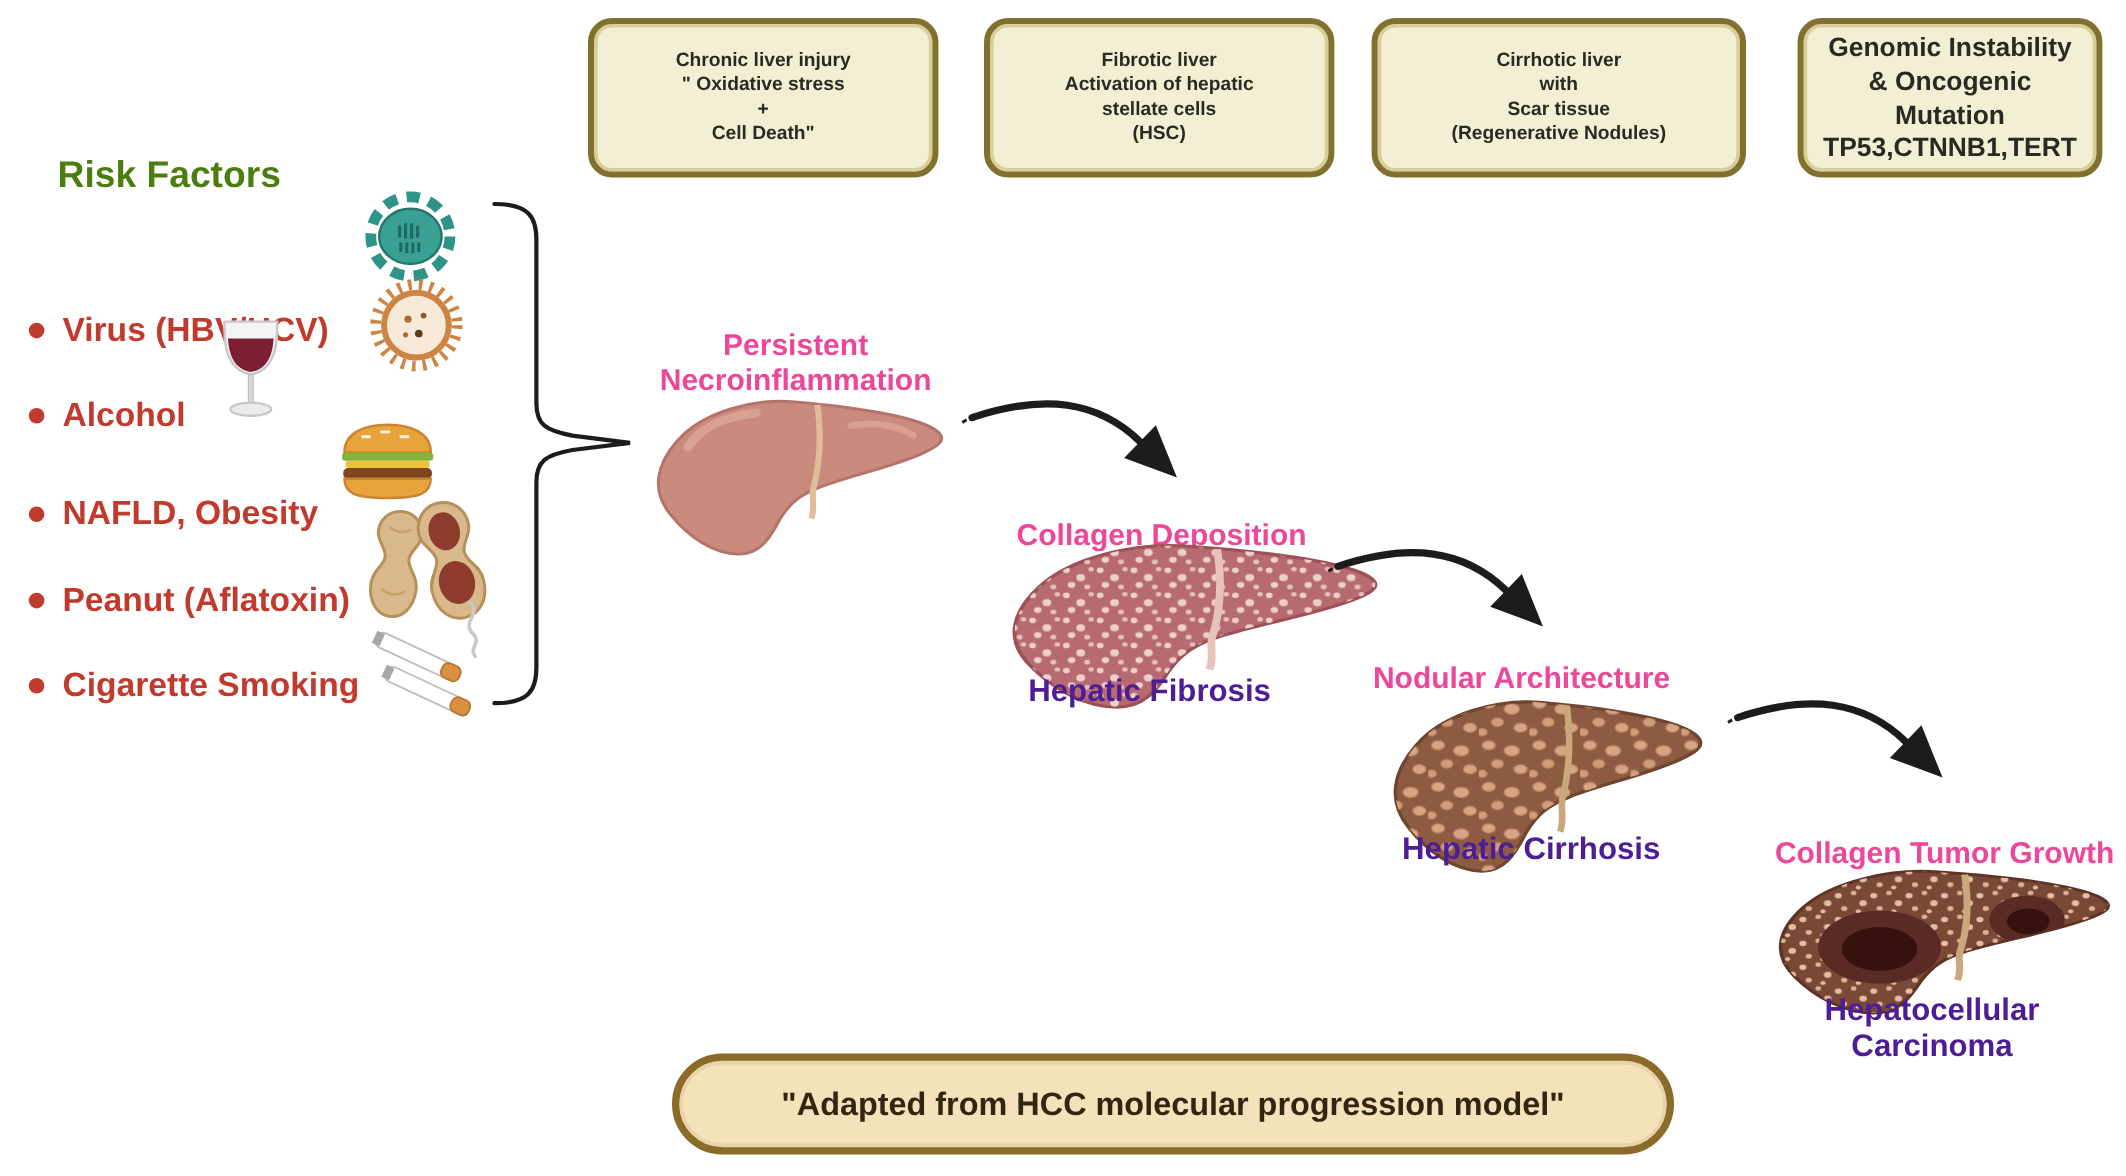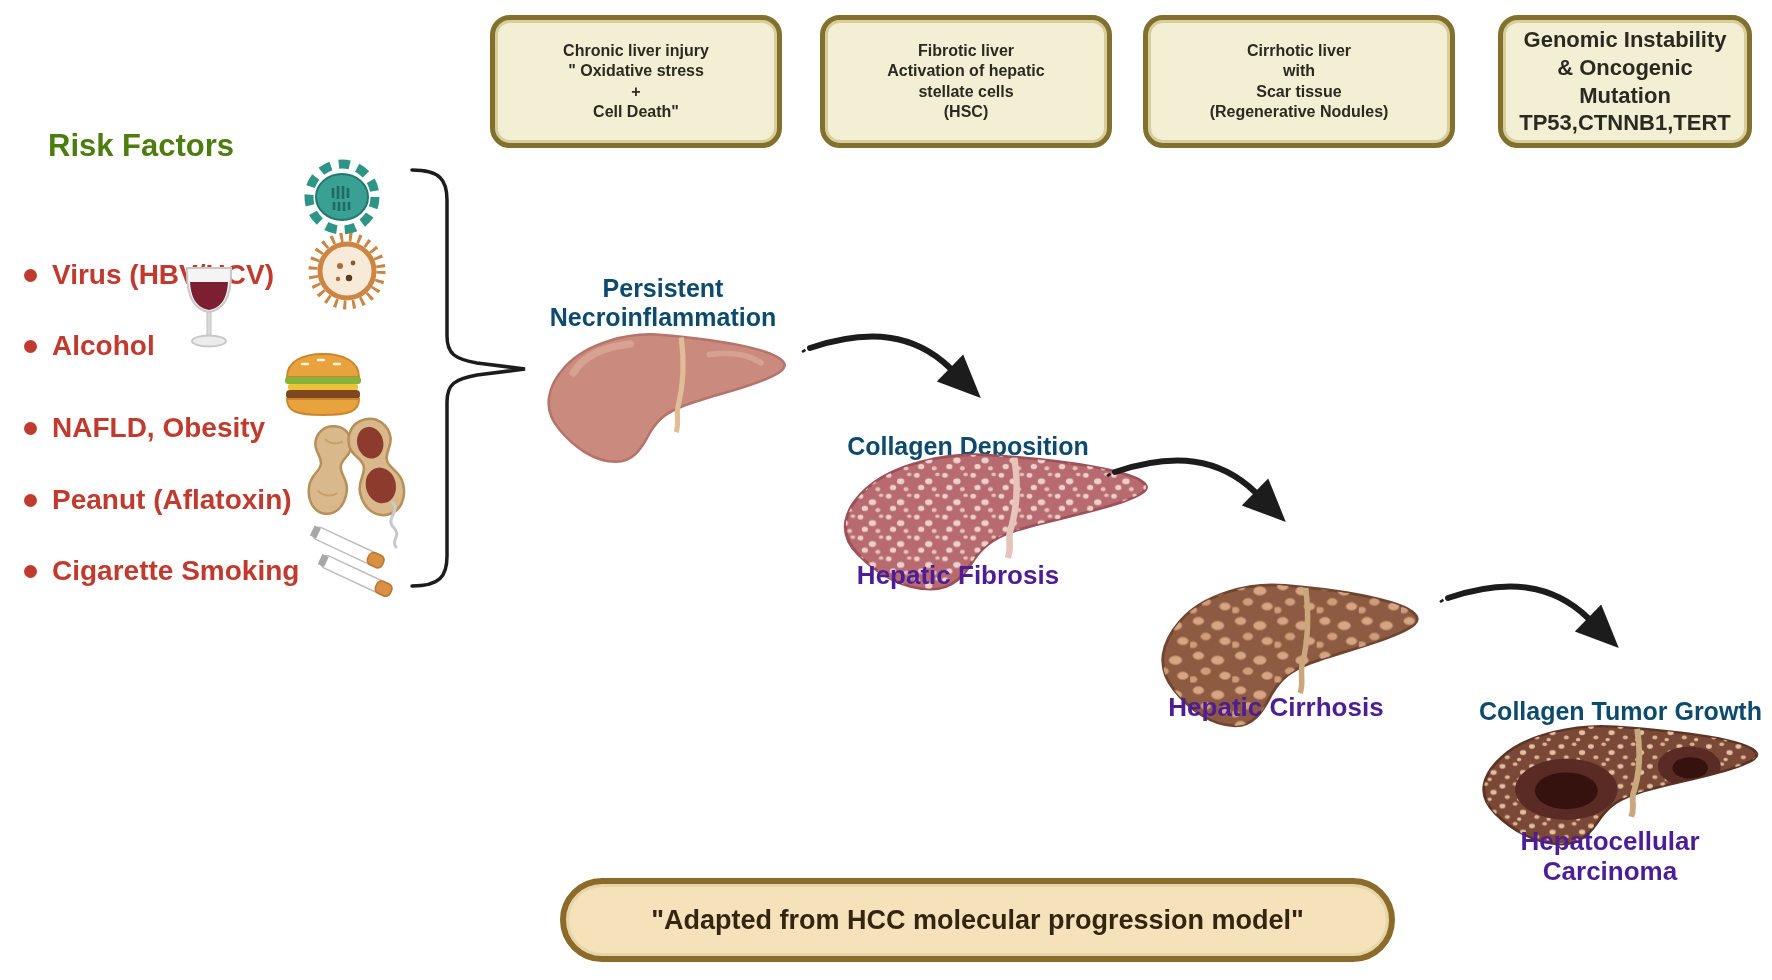--- a/index.html
+++ b/index.html
@@ -16,21 +16,21 @@
   .b1{left:490px;width:292px} .b2{left:820px;width:292px}
   .b3{left:1143px;width:312px} .b4{left:1498px;width:254px;font-size:22px}
 
   
   .risk-title { position:absolute; left:48px; top:128px; font-size:31px; font-weight:bold; color:#4d7c0f; }
   .risk-item { position:absolute; left:24px; height:36px; display:flex; align-items:center; gap:15px;margin-top:39px; }
   .bullet { width:13px; height:13px; border-radius:50%; background:#c13a2e; flex:0 0 auto; }
   .risk-label { font-size:28px; font-weight:bold; color:#c13a2e; white-space:nowrap; }
 
   
-  .blue-label { position:absolute; text-align:center; font-weight:bold; color:#0c4a6e; font-size:25px; line-height:1.16; }
+  .blue-label { position:absolute; text-align:center; font-weight:bold; color:#ec4899; font-size:25px; line-height:1.16; }
   .red-label  { position:absolute; text-align:center; font-weight:bold; color:#4c1d95; font-size:26px; line-height:1.16; }
 
   
   .footer-box { position:absolute; left:560px; top:878px; width:835px; height:84px; box-sizing:border-box;
     background:#f5e2bb; border:6px solid #8a6b2a; border-radius:42px;
     box-shadow: inset 0 0 0 3px #e7d5a7;
     display:flex; align-items:center; justify-content:center;
     font-weight:bold; font-size:27px; color:#33250f; }
 </style>
 </head>
@@ -205,20 +205,23 @@
   <div class="red-label" style="left:838px;top:560px;width:240px">
     <div>Hepatic Fibrosis</div>
   </div>
 
   <svg class="abs" style="left:1105px;top:452px" width="215" height="85" viewBox="0 0 215 85">
     <path d="M2,24 C5,22 7,21 10,20" stroke="#1c1c1c" stroke-width="2.5" fill="none" stroke-dasharray="4 3"></path>
     <path d="M10,20 C70,0 115,6 150,40" stroke="#1c1c1c" stroke-width="6" fill="none" stroke-linecap="round"></path>
     <polygon points="136.8,53.6 163.2,26.4 180.8,70" fill="#1c1c1c"></polygon>
   </svg>
 
+  <div class="blue-label" style="left:1138px;top:551px;width:260px">
+    <div>Nodular Architecture</div>
+  </div>
   <svg class="abs" style="left:1148px;top:580px" width="275" height="155" viewBox="0 0 300 170" preserveAspectRatio="none">
     <use href="#liver-shape" fill="#8d5a42" stroke="#6f4530" stroke-width="3"></use>
     <g clip-path="url(#liver-clip)">
         <use href="#liver-shape" fill="url(#nodules)"></use>
       </g>
     <path d="M172,9 C176,40 174,70 168,94 C166,104 170,112 166,124" stroke="#c8a87c" stroke-width="6" fill="none"></path>
   </svg>
   <div class="red-label" style="left:1156px;top:692px;width:240px">
     <div>Hepatic Cirrhosis</div>
   </div>

